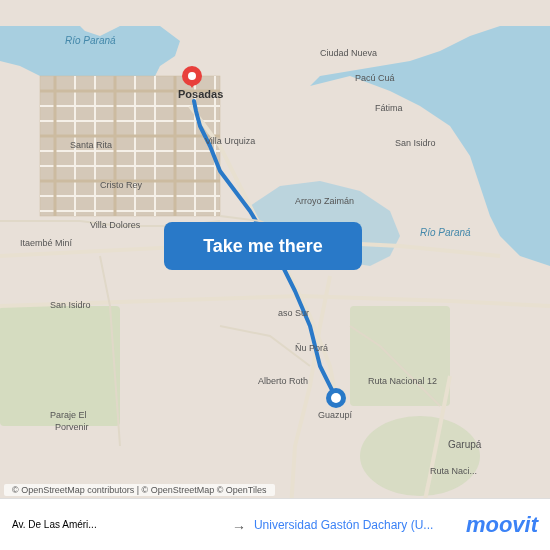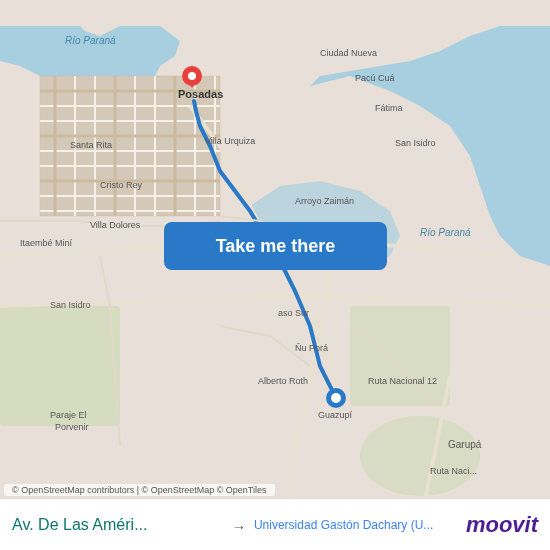--- a/index.html
+++ b/index.html
@@ -19,22 +19,22 @@
       padding: 0 12px;
       border-top: 1px solid #ddd;
       z-index: 100;
     }
 
     .bottom-bar-logo {
       margin-left: auto;
     }
 
     .route-from {
-      font-size: 16px;
-      color: #0f766e;
+      font-size: 10px;
+      color: #000000;
       flex: 1;
       white-space: nowrap;
       overflow: hidden;
       text-overflow: ellipsis;
     }
 
     .route-arrow {
       font-size: 14px;
       color: #555;
       margin: 0 8px;
@@ -47,21 +47,21 @@
       white-space: nowrap;
       overflow: hidden;
       text-overflow: ellipsis;
     }
 
     
     .take-me-btn {
       position: absolute;
       top: 222px;
       left: 164px;
-      width: 223px;
+      width: 198px;
       height: 48px;
       background: #2979c8;
       border: none;
       border-radius: 8px;
       color: white;
       font-size: 18px;
       font-weight: bold;
       cursor: pointer;
       z-index: 50;
       display: flex;
@@ -79,21 +79,21 @@
       z-index: 40;
       background: rgba(255,255,255,0.7);
       padding: 1px 8px;
       border-radius: 2px;
     }
 
     
     .moovit-logo {
       font-size: 22px;
       font-weight: bold;
-      color: #4c1d95;
+      color: #3b82f6;
       font-style: italic;
     }
 
     
     .map-svg {
       position: absolute;
       top: 0; left: 0;
       width: 100%; height: 100%;
     }
   </style>

